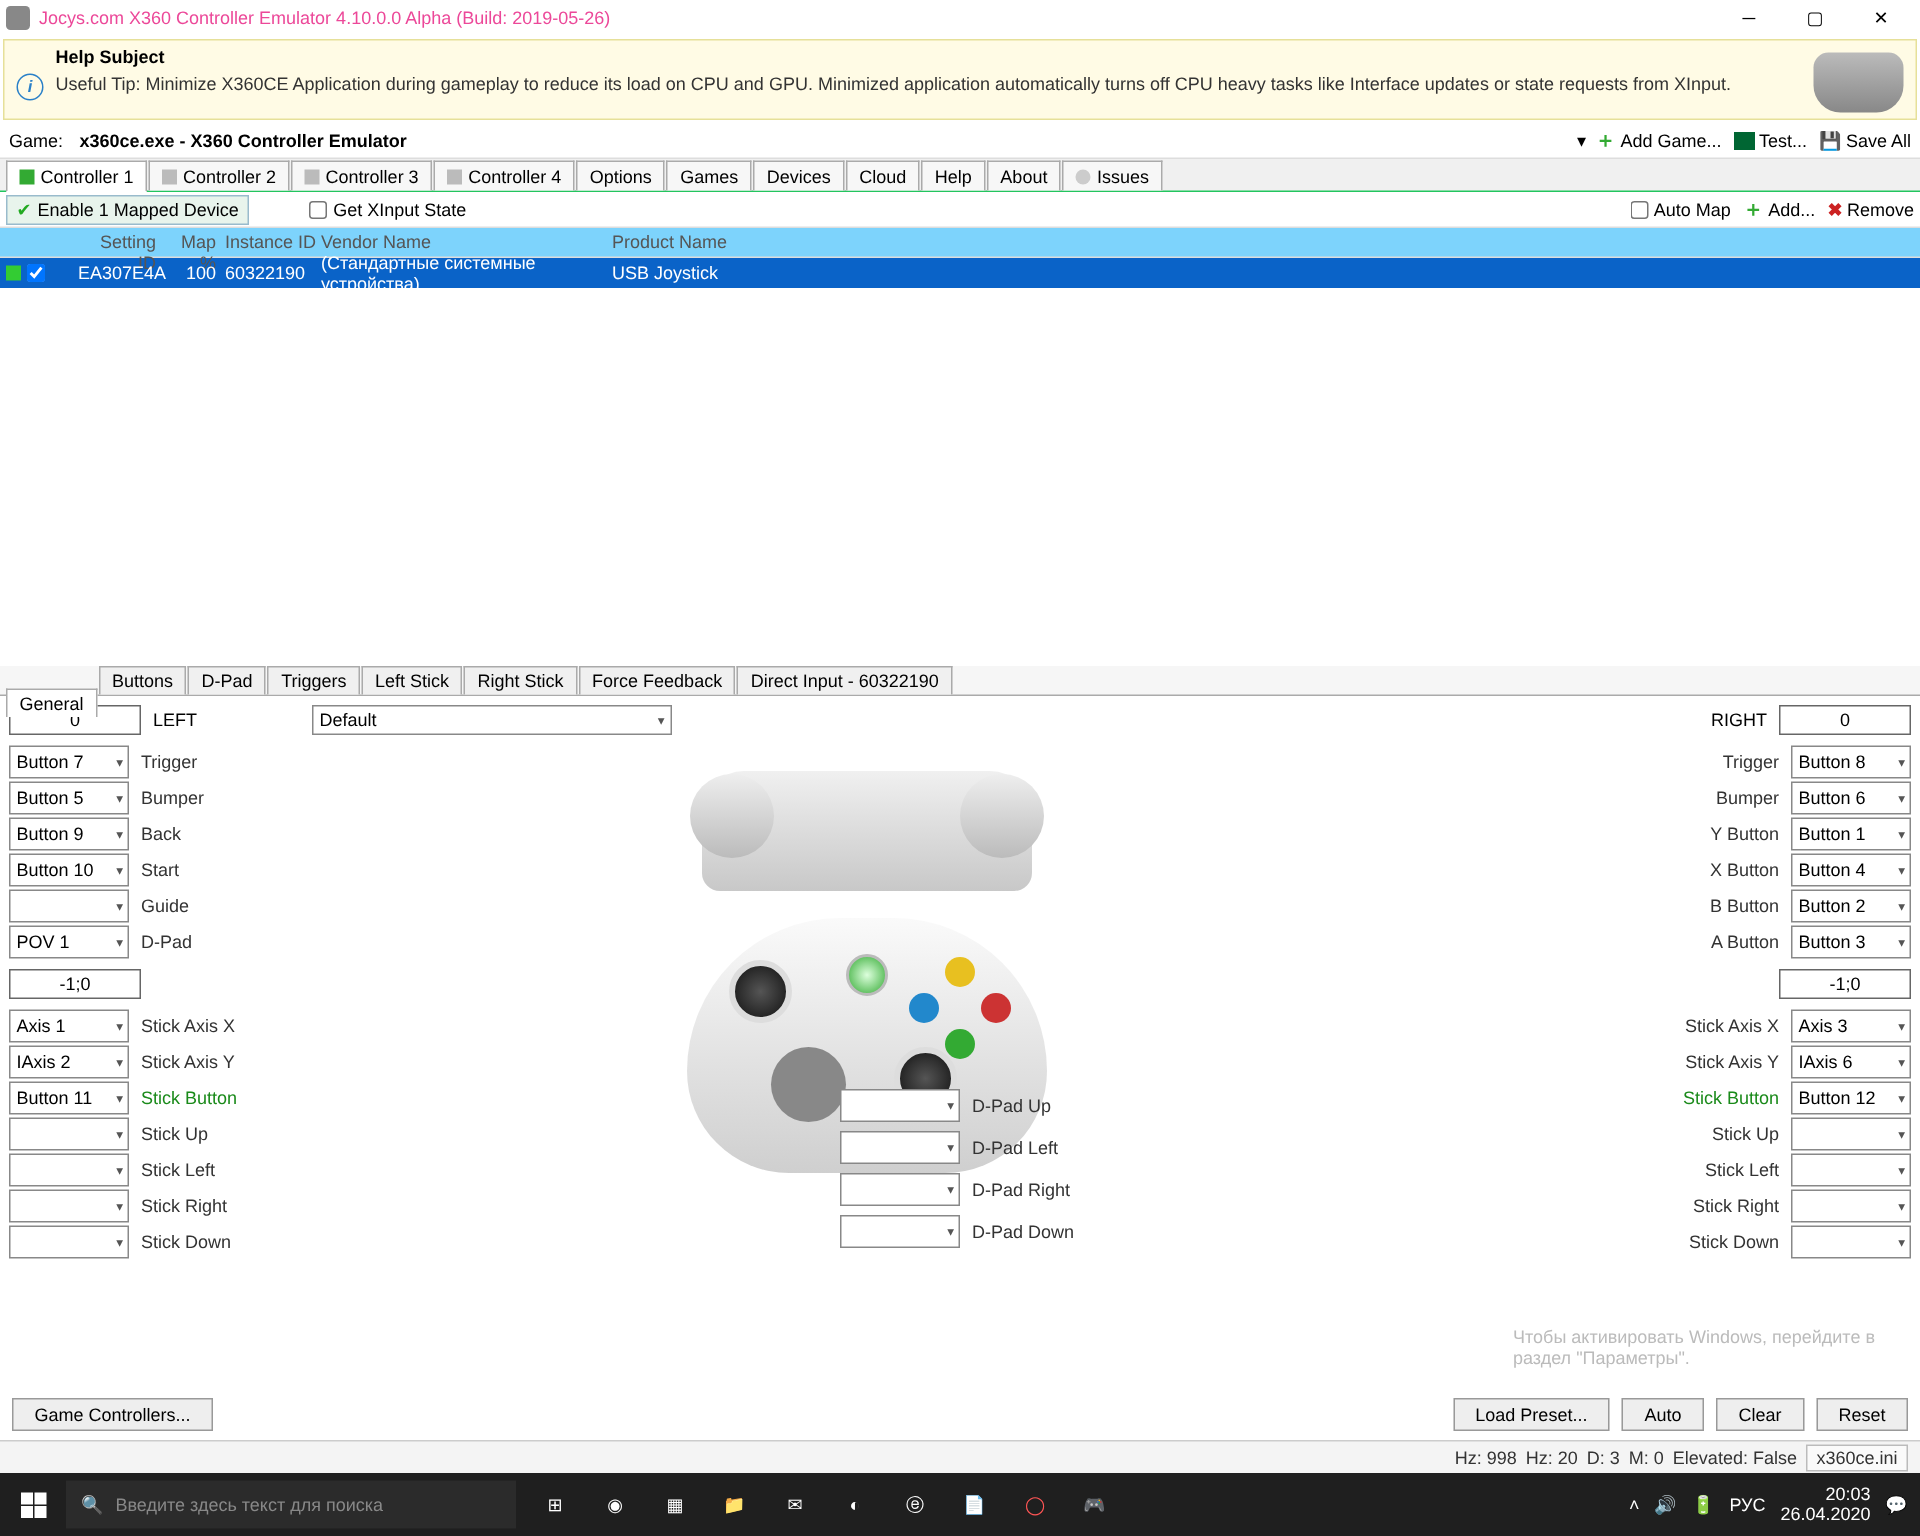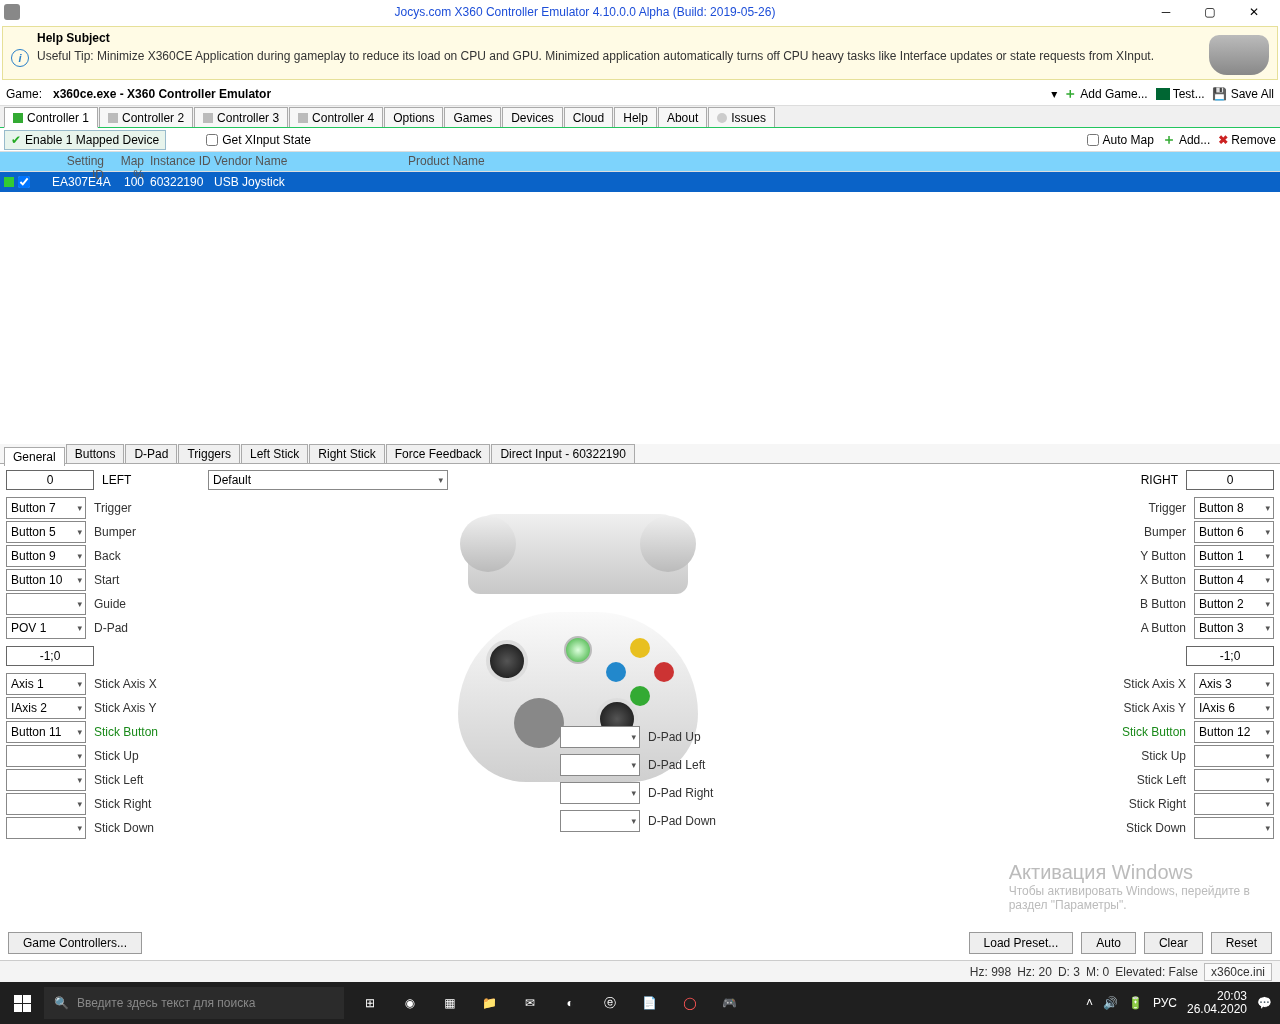--- a/index.html
+++ b/index.html
@@ -1,21 +1,21 @@
 <!DOCTYPE html>
 <html><head>
 <meta charset="utf-8">
 <style>
 * { box-sizing: border-box; margin: 0; padding: 0; font-family: "Segoe UI", Tahoma, sans-serif; font-size: 12px; }
 body { background: #fff; width: 1280px; height: 1024px; overflow: hidden; position: relative; }
 
 
 .titlebar { height: 24px; display: flex; align-items: center; padding: 0 4px; background: #fff; }
 .titlebar .app-icon { width: 16px; height: 16px; margin-right: 6px; background: #888; border-radius: 3px; }
-.titlebar .title { flex: 1; color: #1d4ed8; text-align: center; }
+.titlebar .title { flex: 1; color: #ec4899; }
 .titlebar .win-btns { display: flex; }
 .titlebar .win-btns div { width: 44px; height: 24px; display: flex; align-items: center; justify-content: center; color: #000; }
 
 
 .help-strip { background: #fffbe5; border: 1px solid #e6e099; margin: 2px; padding: 4px 8px; display: flex; align-items: flex-start; position: relative; min-height: 54px; }
 .help-strip .info-icon { width: 18px; height: 18px; border: 1px solid #2a80c8; border-radius: 50%; color: #2a80c8; display: flex; align-items: center; justify-content: center; font-style: italic; font-weight: bold; margin-right: 8px; margin-top: 18px; font-size: 11px; }
 .help-strip .help-content { flex: 1; }
 .help-strip .help-title { font-weight: bold; color: #000; margin-bottom: 4px; }
 .help-strip .help-body { color: #333; }
 .help-strip .ctrl-img { width: 60px; height: 40px; background: linear-gradient(#bbb,#888); border-radius: 10px 10px 18px 18px; position: absolute; right: 8px; top: 8px; }
@@ -54,21 +54,21 @@
 .col-ven { width: 194px; }
 .col-prod { flex: 1; }
 .grid-row { display: flex; background: #0a63c8; color: #fff; padding: 2px 4px; height: 20px; align-items: center; }
 .grid-row .col-chk { display:flex; align-items:center; gap:4px;}
 .grid-row .ctrl-ico { background:#3c3; }
 .grid-body { height: 248px; background:#fff; }
 
 
 .lower-tabs { display: flex; border-bottom: 1px solid #aaa; padding-left: 4px; background: #f6f6f6; margin-top: 4px; height:20px; align-items:flex-end;}
 .lower-tabs .tab { padding: 2px 8px; border: 1px solid #aaa; border-bottom: none; background: #f0f0f0; margin-right: 1px; cursor:pointer; }
-.lower-tabs .tab.active { background: #fff; position:relative; top:3px; }
+.lower-tabs .tab.active { background: #fff; position:relative; top:15px; }
 
 
 .map-area { display: flex; padding: 6px 6px 2px 6px; gap: 4px; }
 .map-col { display: flex; flex-direction: column; gap: 4px; width: 200px; }
 .map-col .header-row { display: flex; align-items: center; gap: 8px; margin-bottom: 2px; }
 .val-box { width: 88px; height: 20px; border: 1px solid #666; text-align: center; line-height: 18px; }
 .hdr-lbl { color: #000000; }
 .map-col.right .header-row { flex-direction: row-reverse; }
 .map-row { display: flex; align-items: center; gap: 8px; height: 24px; }
 .map-col.right .map-row { flex-direction: row-reverse; }
@@ -237,20 +237,21 @@
   <div class="col-prod">Product Name</div>
 </div>
 <div class="grid-row">
   <div class="col-chk">
       <span class="ctrl-ico"></span>
       <input type="checkbox" checked="" style="">
     </div>
   <div class="col-set">EA307E4A</div>
   <div class="col-map">100</div>
   <div class="col-inst">60322190</div>
+  <div class="col-ven">(Стандартные системные устройства)</div>
   <div class="col-prod">USB Joystick</div>
 </div>
 <div class="grid-body"></div>
 
 <div class="lower-tabs">
   <div class="tab active">General</div>
   <div class="tab">Buttons</div>
   <div class="tab">D-Pad</div>
   <div class="tab">Triggers</div>
   <div class="tab">Left Stick</div>
@@ -506,21 +507,20 @@
 <div class="status-row">
   <span>Hz: 998</span>
   <span>Hz: 20</span>
   <span>D: 3</span>
   <span>M: 0</span>
   <span>Elevated: False</span>
   <span class="chip">x360ce.ini</span>
 </div>
 
 <div class="watermark">
-  <div class="wm1">Активация Windows</div>
   <div class="wm2">Чтобы активировать Windows, перейдите в</div>
   <div class="wm2">раздел "Параметры".</div>
 </div>
 
 <div class="taskbar">
   <div class="start">
       <div class="win-logo">
         <span></span>
         <span></span>
         <span></span>

